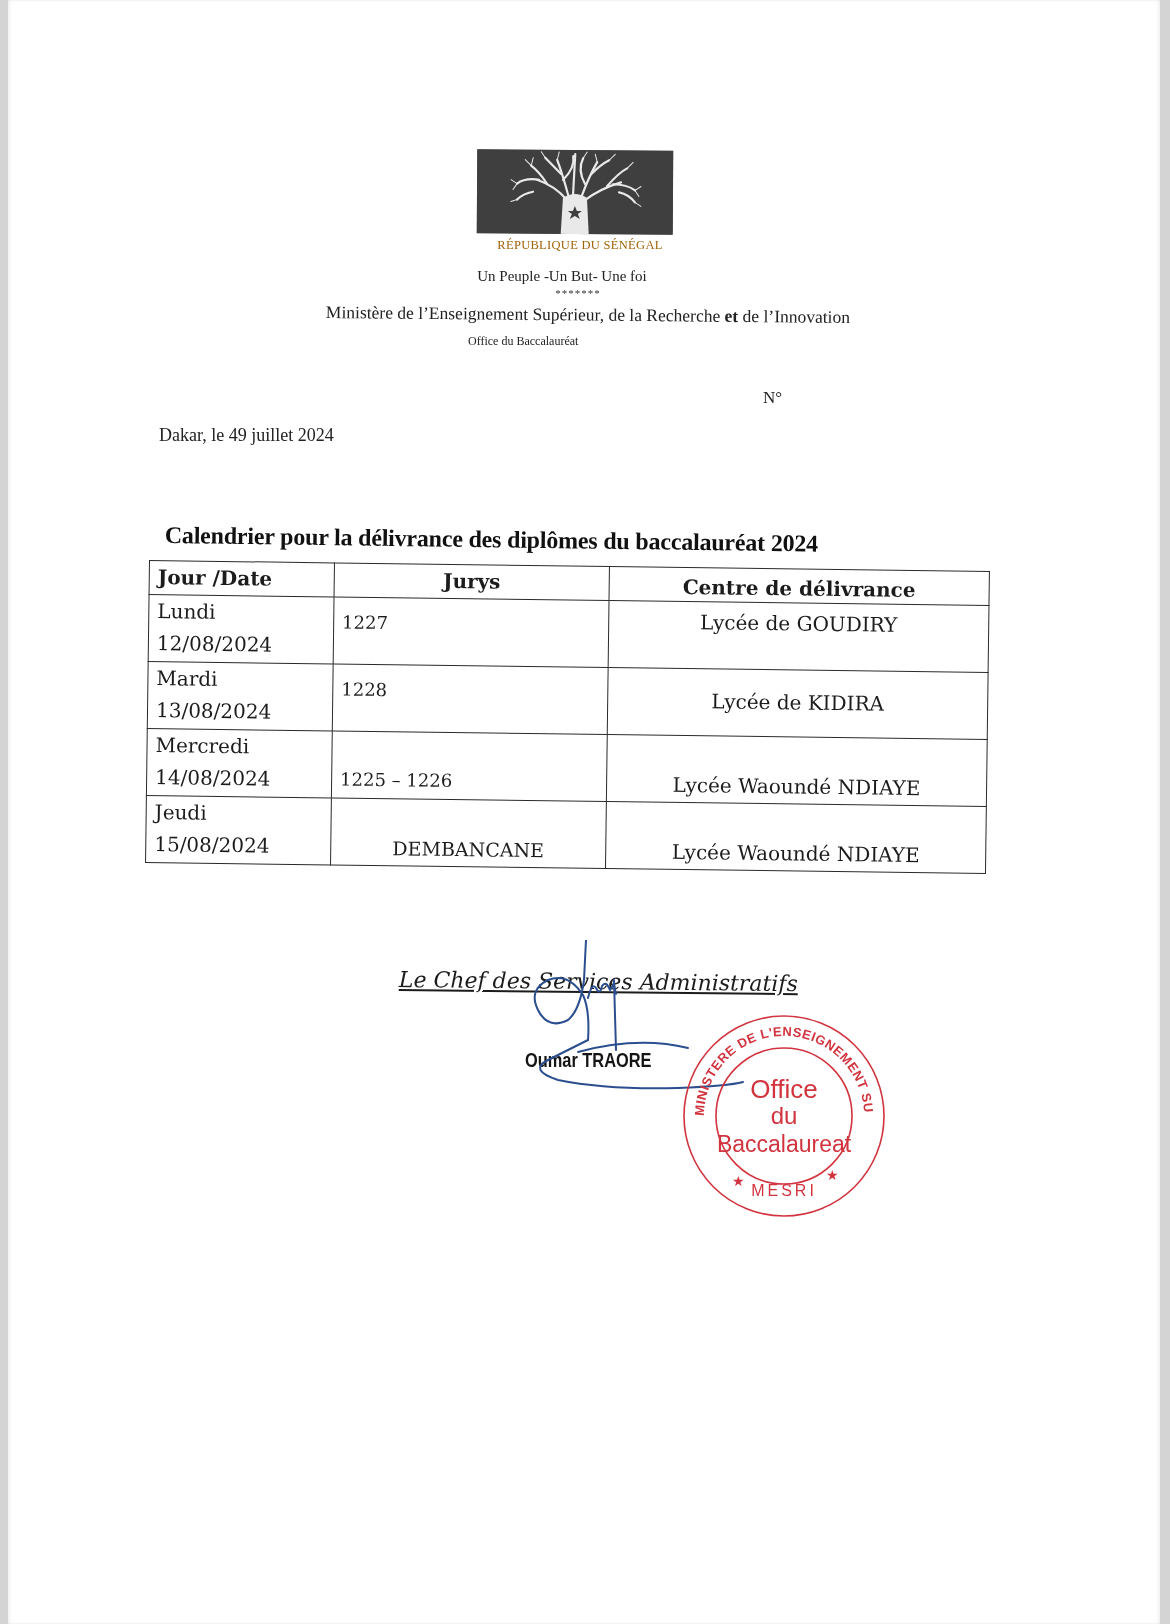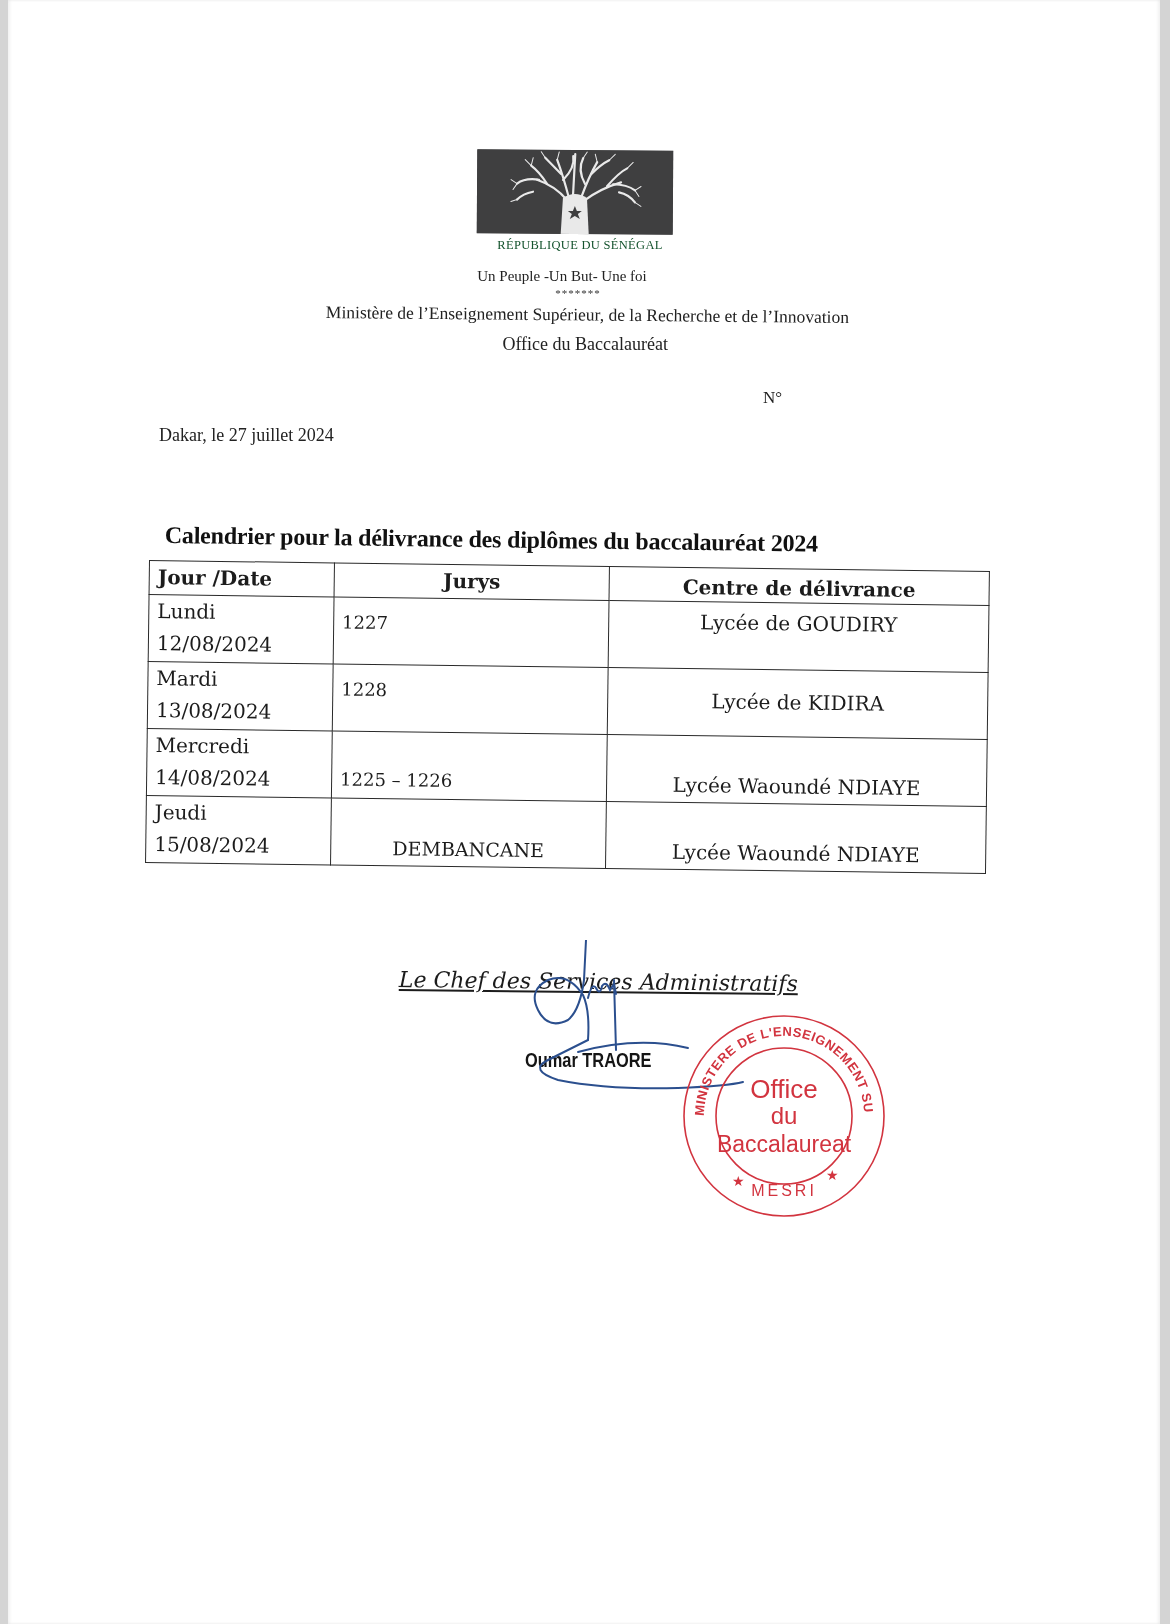--- a/index.html
+++ b/index.html
@@ -18,27 +18,27 @@
 
     
     .emblem {
       left: 469px; top: 150px; width: 196px; height: 84px;
       background: #3f3f40;
       transform: rotate(0.4deg);
     }
     .emblem svg { width: 100%; height: 100%; display: block; }
     .republic {
       left: 467px; top: 238px; width: 210px; text-align: center;
-      font-size: 12.5px; letter-spacing: 0.3px; color: #14532d;
+      font-size: 12.5px; letter-spacing: 0.3px; color: #a16207;
     }
     .motto { left: 444px; top: 268px; width: 220px; text-align: center; font-size: 15px; color:#222; }
     .stars { left: 500px; top: 287px; width: 140px; text-align: center; font-size: 11px; letter-spacing: 1px; color:#333; }
     .ministry { left: 318px; top: 302px; width: 620px; font-size: 17.5px; color:#222; transform: rotate(0.55deg); transform-origin: left top; white-space: nowrap; }
-    .ministry b { font-weight: normal; }
-    .office { left: 460px; top: 334px; width: 200px; text-align: right; font-size: 18px; color:#222; }
+    .ministry b { font-weight: bold; }
+    .office { left: 460px; top: 334px; width: 200px; text-align: left; font-size: 12px; color:#222; }
     .numero { left: 755px; top: 388px; font-size: 17px; color:#222; }
     .dateline { left: 151px; top: 425px; font-size: 18px; color:#222; white-space: nowrap; }
 
     .doc-title {
       left: 157px; top: 522px; font-size: 24px; font-weight: bold; color:#111;
       white-space: nowrap; transform: rotate(0.75deg); transform-origin: left top;
       letter-spacing: -0.2px;
     }
 
     
@@ -133,21 +133,21 @@
     </svg>
   </div>
 
   <div class="abs republic">RÉPUBLIQUE DU SÉNÉGAL</div>
   <div class="abs motto">Un Peuple -Un But- Une foi</div>
   <div class="abs stars">*******</div>
   <div class="abs ministry"><span>Ministère de l’Enseignement Supérieur, de la Recherche </span><b>et</b><span> de l’Innovation</span></div>
   <div class="abs office">Office du Baccalauréat</div>
 
   <div class="abs numero">N°</div>
-  <div class="abs dateline">Dakar, le 27 juillet 2024</div>
+  <div class="abs dateline">Dakar, le 49 juillet 2024</div>
 
   <div class="abs doc-title">Calendrier pour la délivrance des diplômes du baccalauréat 2024</div>
 
   <div class="abs table-wrap">
     <table class="cal">
       <colgroup>
         <col class="col-day">
           <col class="col-jury">
           <col class="col-centre">
       </colgroup>

